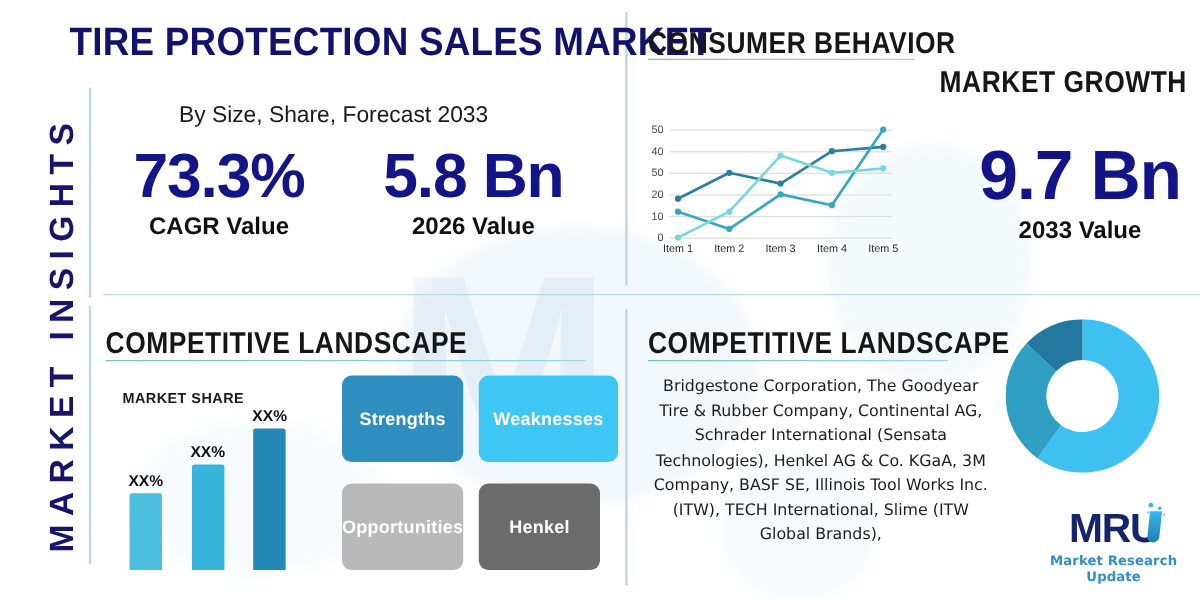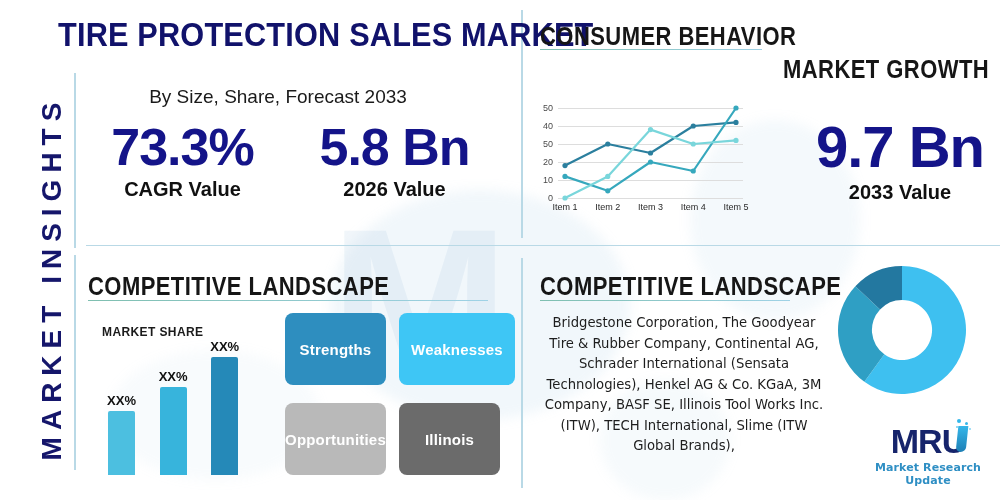--- a/index.html
+++ b/index.html
@@ -350,21 +350,21 @@
       <div class="swot-box" style="left: 0px; top: 0px; width: 101px; height: 72px; background: rgb(46, 142, 191);">
         <span>Strengths</span>
       </div>
       <div class="swot-box" style="left: 114px; top: 0px; width: 116px; height: 72px; background: rgb(62, 198, 245);">
         <span>Weaknesses</span>
       </div>
       <div class="swot-box" style="left: 0px; top: 90px; width: 101px; height: 72px; background: rgb(185, 185, 185);">
         <span>Opportunities</span>
       </div>
       <div class="swot-box" style="left: 114px; top: 90px; width: 101px; height: 72px; background: rgb(107, 107, 107);">
-        <span>Illinois</span>
+        <span>Henkel</span>
       </div>
     </div>
 
   <div class="sect-head" style="left:540px; top:272px;">COMPETITIVE LANDSCAPE</div>
   <div class="sect-rule" style="left:540px; top:300px; width:250px;"></div>
 
   <div class="company-list">Bridgestone Corporation, The Goodyear Tire &amp; Rubber Company, Continental AG, Schrader International (Sensata Technologies), Henkel AG &amp; Co. KGaA, 3M Company, BASF SE, Illinois Tool Works Inc. (ITW), TECH International, Slime (ITW Global Brands),</div>
 
   <div id="donut" style="position:absolute; left:838px; top:266px; width:128px; height:128px;"><svg width="128" height="128" viewBox="0 0 128 128">
         <path d="M64,0A64,64 0 1 1 26.381743853281726,115.77708763999664L46.31941961104241,88.33523119079842A30.08,30.08 0 1 0 64,33.92Z" fill="#3ec0f0"></path>

